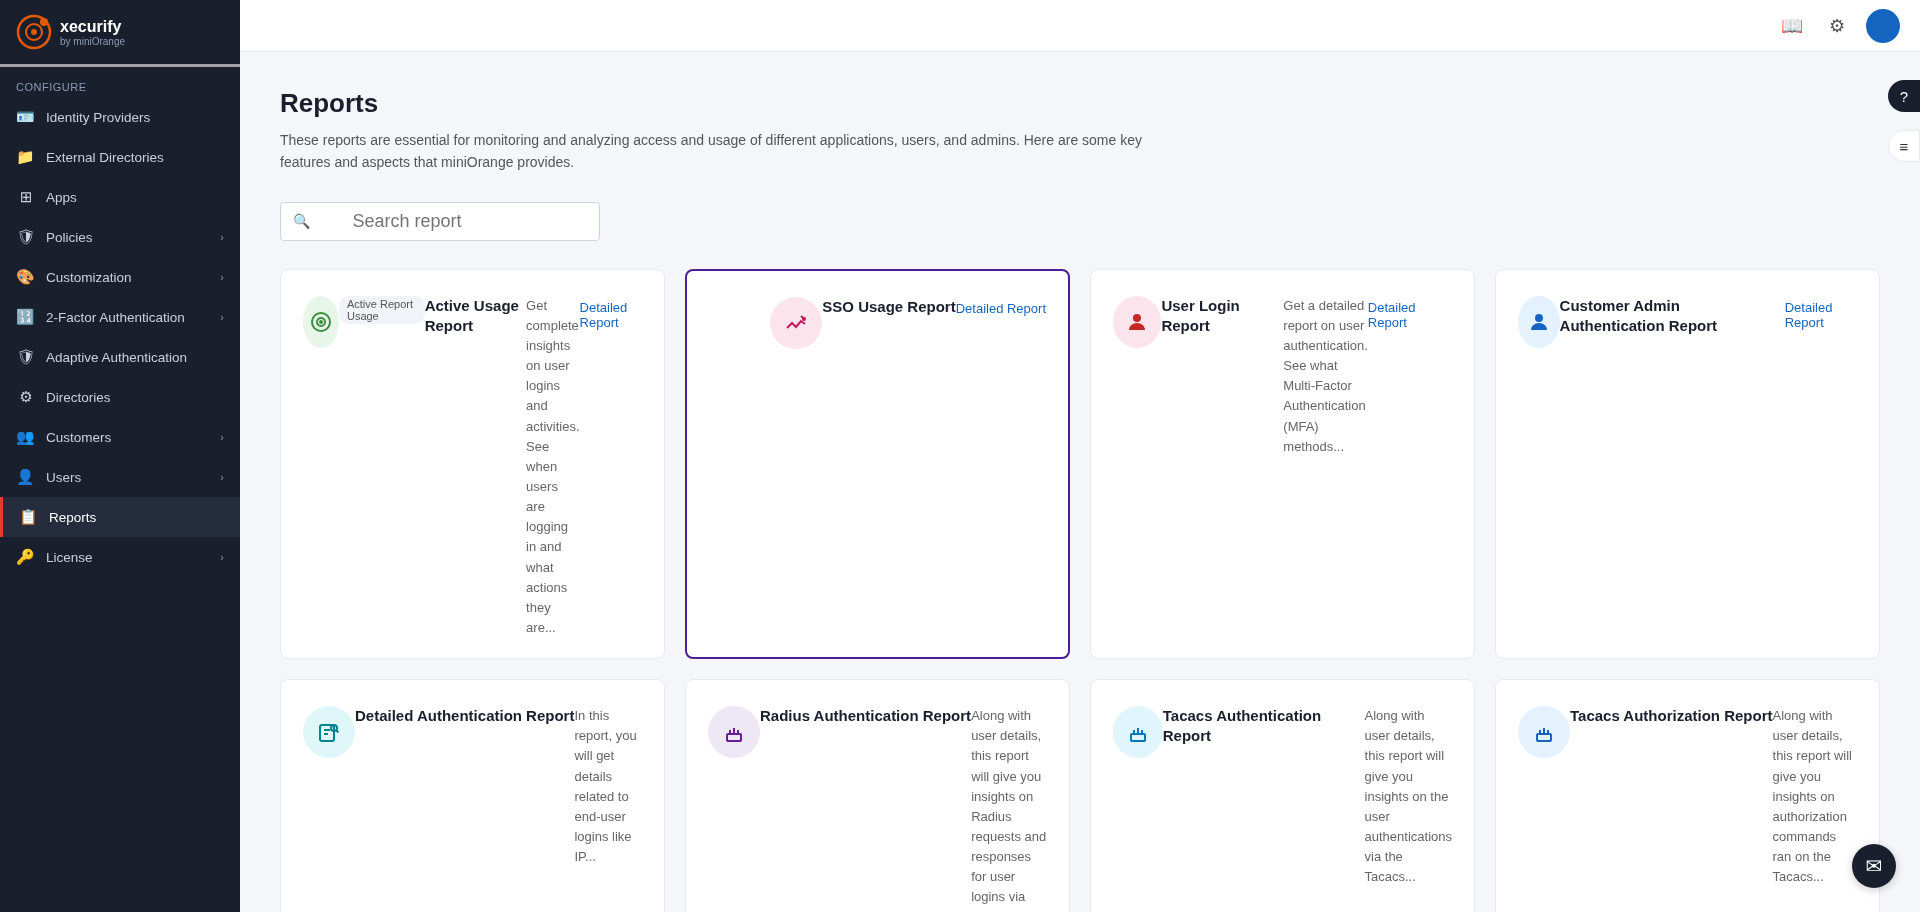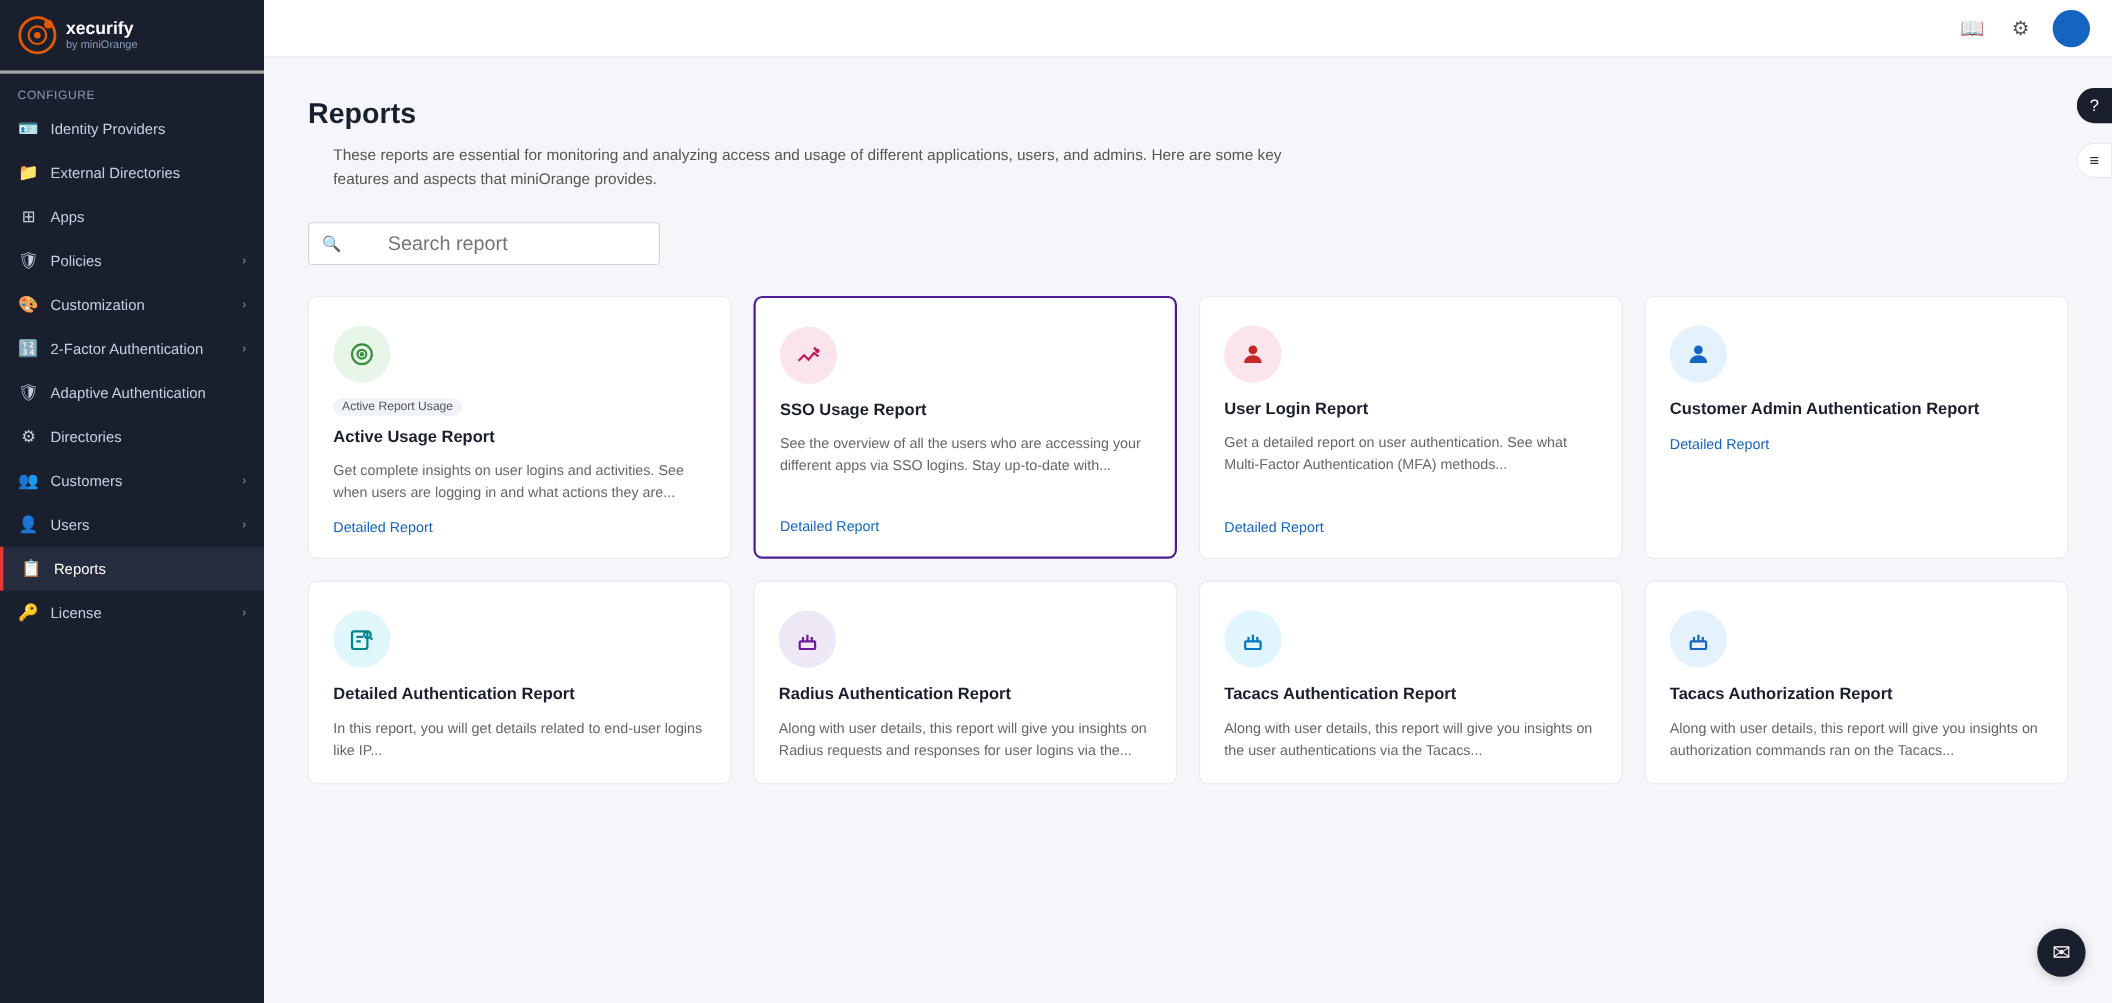--- a/index.html
+++ b/index.html
@@ -109,21 +109,20 @@
       font-weight: 700;
       color: #1a1f2e;
       margin-bottom: 10px;
     }
     .page-desc {
       font-size: 14px;
       color: #555;
       margin-bottom: 28px;
       max-width: 900px;
       line-height: 1.6;
-      margin-left: 23px;
     }
 
     .search-bar {
       display: flex;
       align-items: center;
       border: 1px solid #cdd3dc;
       border-radius: 4px;
       background: #fff;
       width: 320px;
       padding: 8px 12px;
@@ -149,24 +148,24 @@
       grid-template-columns: repeat(4, 1fr);
       gap: 20px;
     }
 
     .card {
       background: #fff;
       border-radius: 8px;
       border: 1px solid #e5e9f0;
       padding: 26px 22px 20px;
       display: flex;
-      flex-direction: column;
-      gap: 10px;
+      flex-direction: row;
       cursor: pointer;
       transition: box-shadow 0.15s;
+      justify-content: flex-end;
     }
     .card.highlighted {
       border: 2px solid #4c1d95;
     }
 
     .card-icon-wrap {
       width: 52px;
       height: 52px;
       border-radius: 50%;
       display: flex;
@@ -386,21 +385,20 @@
         <div class="card highlighted">
     <div class="card-icon-wrap icon-pink">
       <svg viewBox="0 0 24 24" width="24" height="24" fill="none" stroke="currentColor" stroke-width="2">
               <path d="M3 17l5-5 4 4 5-6 4 3"></path>
               <circle cx="20" cy="8" r="2" fill="currentColor" stroke="none"></circle>
               <path d="M17 5l3 3"></path>
             </svg>
     </div>
 
     <div class="card-title">SSO Usage Report</div>
-    <div class="card-desc">See the overview of all the users who are accessing your different apps via SSO logins. Stay up-to-date with...</div>
     <div class="card-link">Detailed Report</div>
   </div>
         <div class="card">
     <div class="card-icon-wrap icon-peach">
       <svg viewBox="0 0 24 24" width="24" height="24" fill="currentColor">
               <circle cx="12" cy="8" r="4"></circle>
               <path d="M4 20c0-4 3.6-7 8-7s8 3 8 7"></path>
             </svg>
     </div>
 

